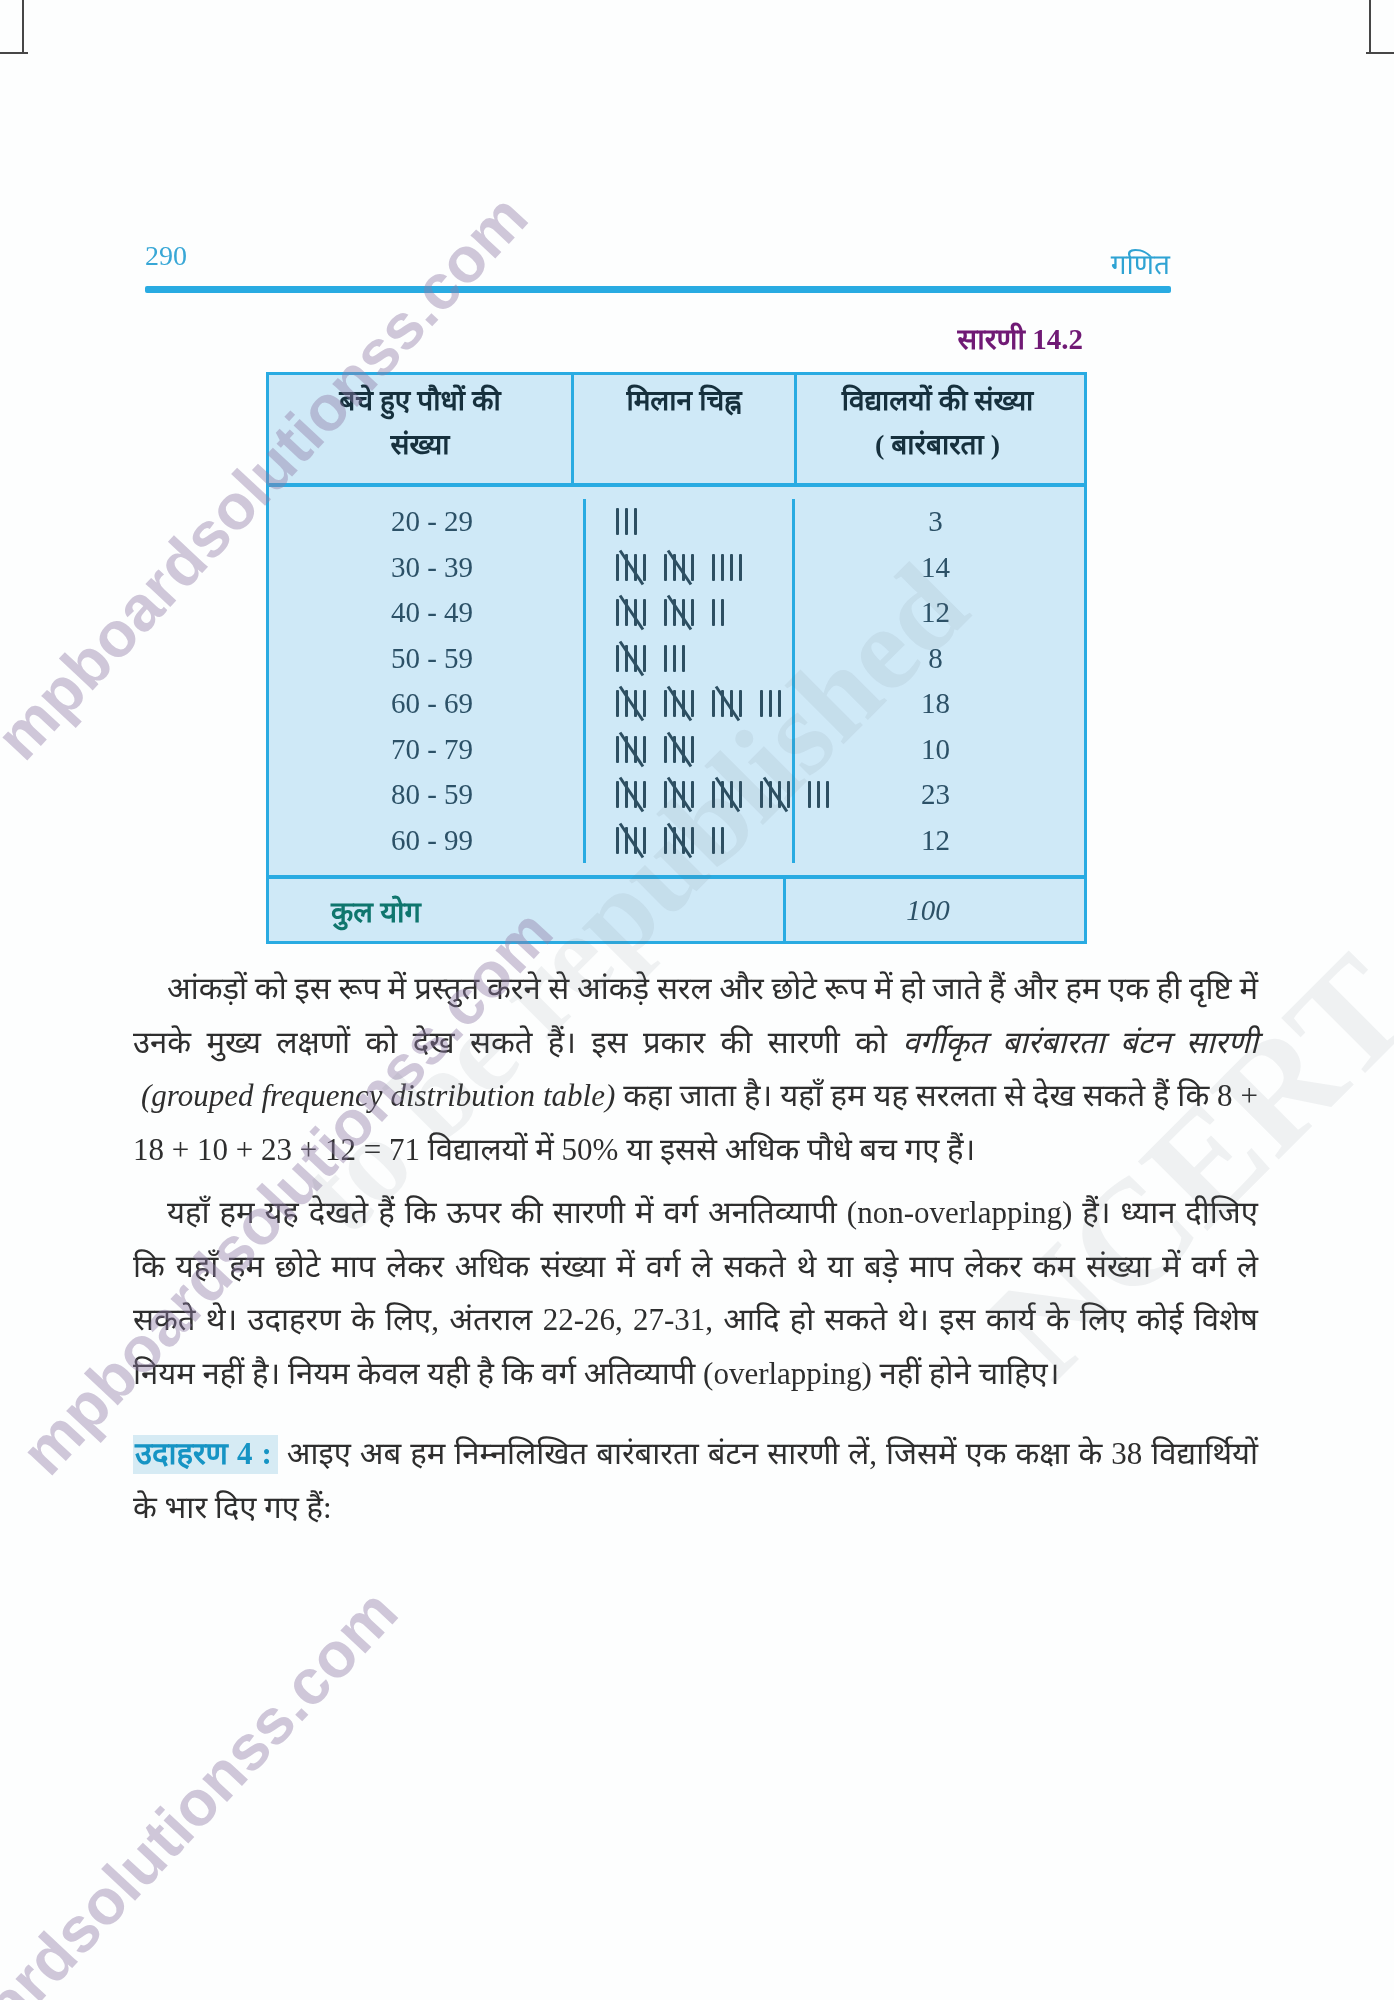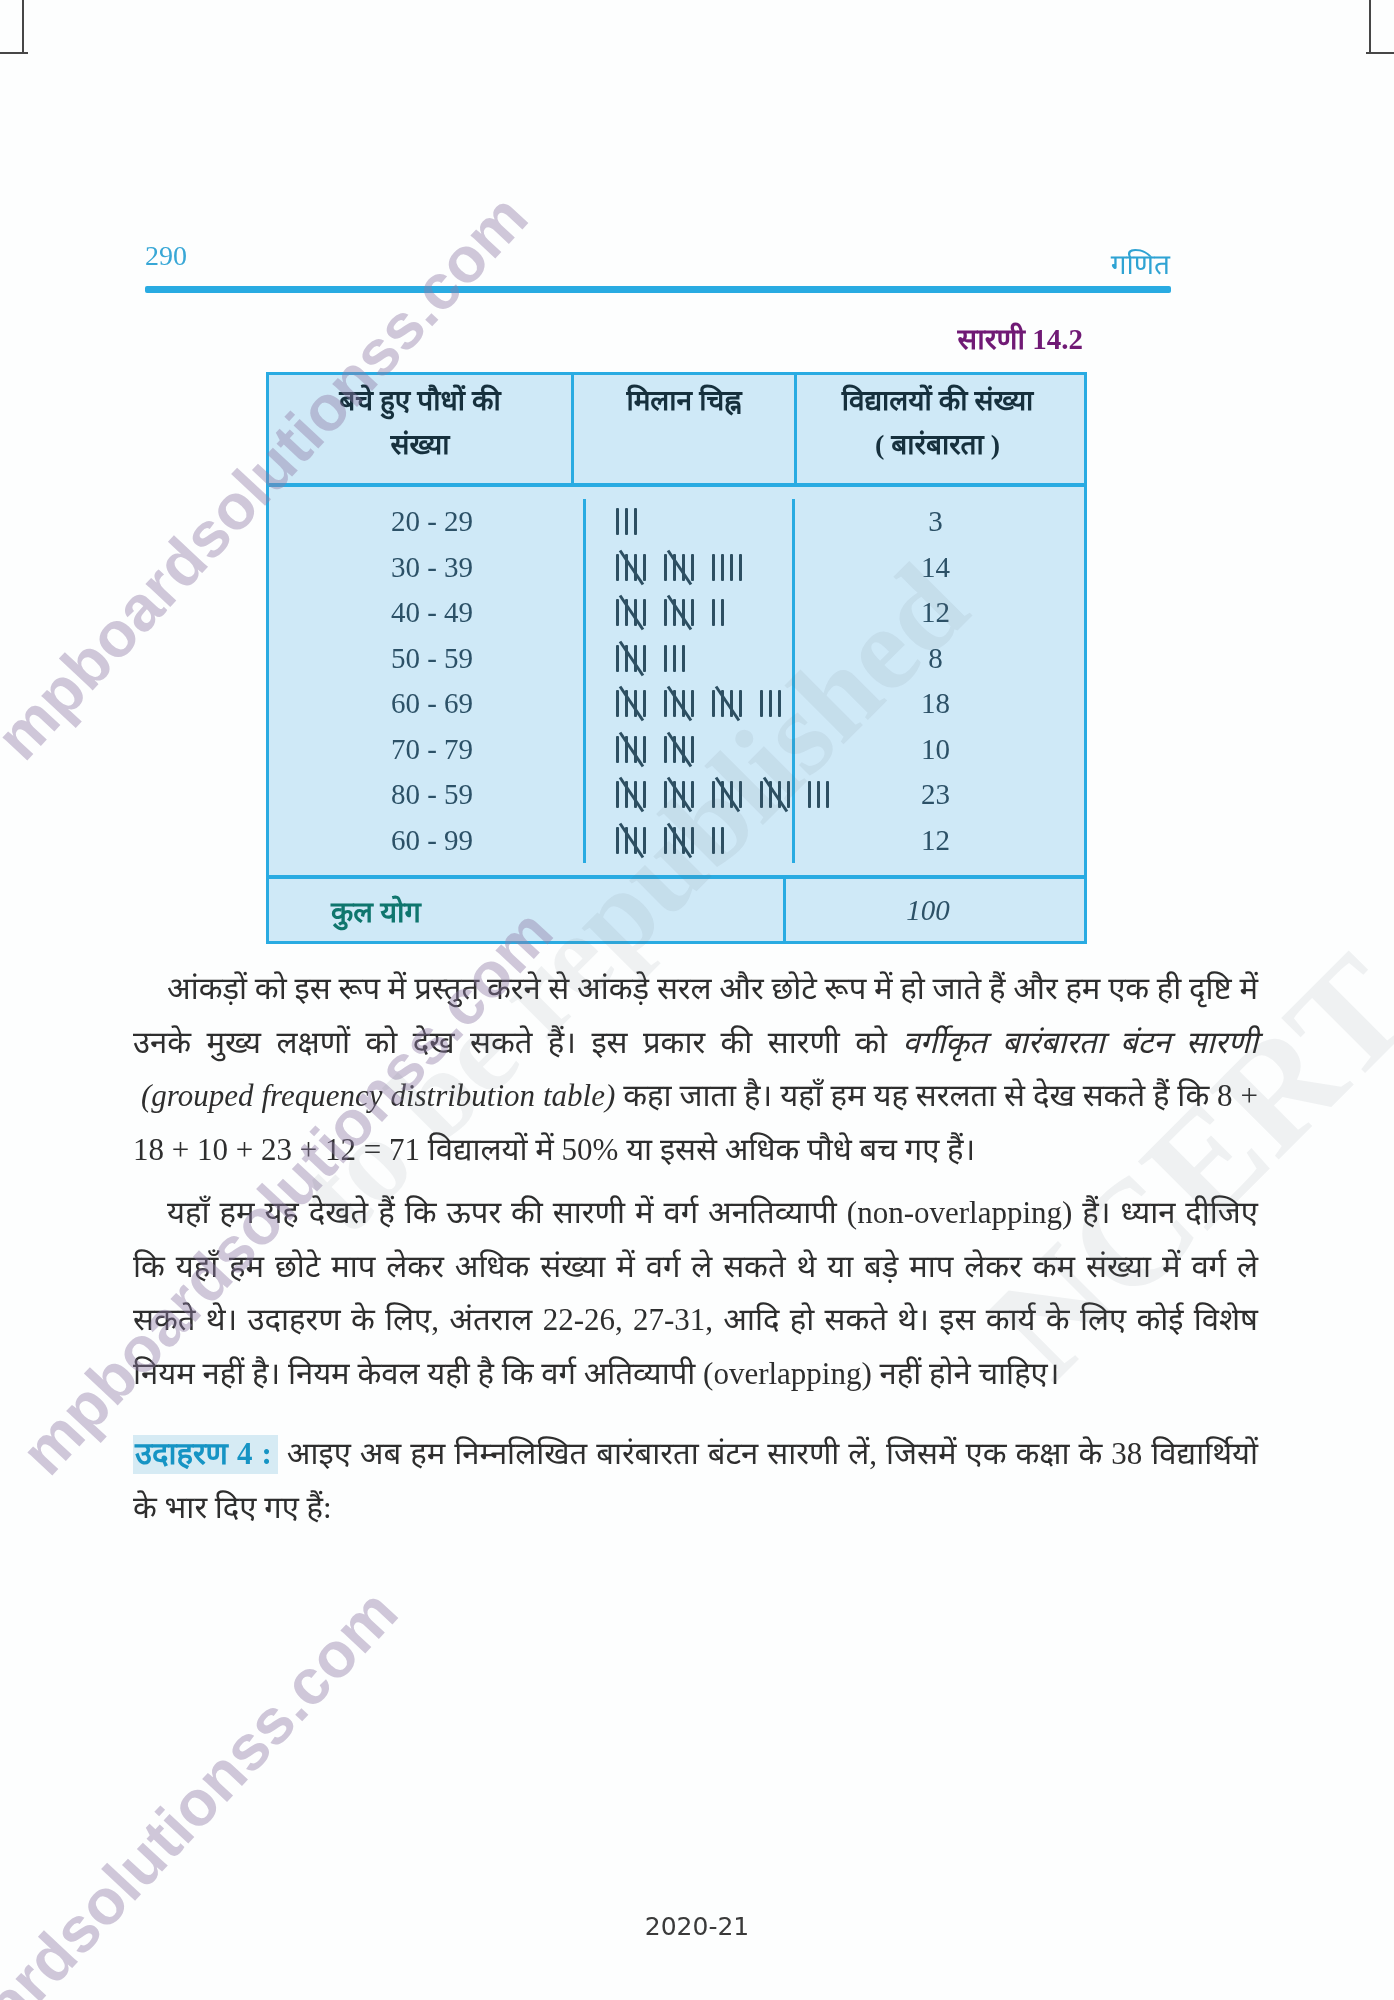--- a/index.html
+++ b/index.html
@@ -282,21 +282,20 @@
       <div class="value bl" style="height:100%;display:flex;align-items:center;justify-content:center;font-style:italic;">100</div>
     </div>
   </div>
 
   <div class="text-block">
       <p class="para indent"><span class="seg-normal">आंकड़ों को इस रूप में प्रस्तुत करने से आंकड़े सरल और छोटे रूप में हो जाते हैं और हम एक ही दृष्टि में उनके मुख्य लक्षणों को देख सकते हैं। इस प्रकार की सारणी को </span><span class="seg-italic">वर्गीकृत बारंबारता बंटन सारणी </span><span class="seg-italic-latin">(grouped frequency distribution table)</span><span class="seg-normal"> कहा जाता है। यहाँ हम यह सरलता से देख सकते हैं कि 8 + 18 + 10 + 23 + 12 = 71 विद्यालयों में 50% या इससे अधिक पौधे बच गए हैं।</span></p>
       <p class="para indent"><span class="seg-normal">यहाँ हम यह देखते हैं कि ऊपर की सारणी में वर्ग अनतिव्यापी (non-overlapping) हैं। ध्यान दीजिए कि यहाँ हम छोटे माप लेकर अधिक संख्या में वर्ग ले सकते थे या बड़े माप लेकर कम संख्या में वर्ग ले सकते थे। उदाहरण के लिए, अंतराल 22-26, 27-31, आदि हो सकते थे। इस कार्य के लिए कोई विशेष नियम नहीं है। नियम केवल यही है कि वर्ग अतिव्यापी (overlapping) नहीं होने चाहिए।</span></p>
       <p class="para example"><span class="ex-label">उदाहरण 4 :</span> <span class="seg-normal">आइए अब हम निम्नलिखित बारंबारता बंटन सारणी लें, जिसमें एक कक्षा के 38 विद्यार्थियों के भार दिए गए हैं:</span></p>
     </div>
 
-  <div class="footer">2020-21</div>
 
   <div class="wm purple p1">mpboardsolutionss.com</div>
   <div class="wm purple p2">mpboardsolutionss.com</div>
   <div class="wm purple p3">mpboardsolutionss.com</div>
   <div class="wm gray g1">to be republished</div>
   <div class="wm gray g2">NCERT</div>
 
 </div>
 
 </body></html>

